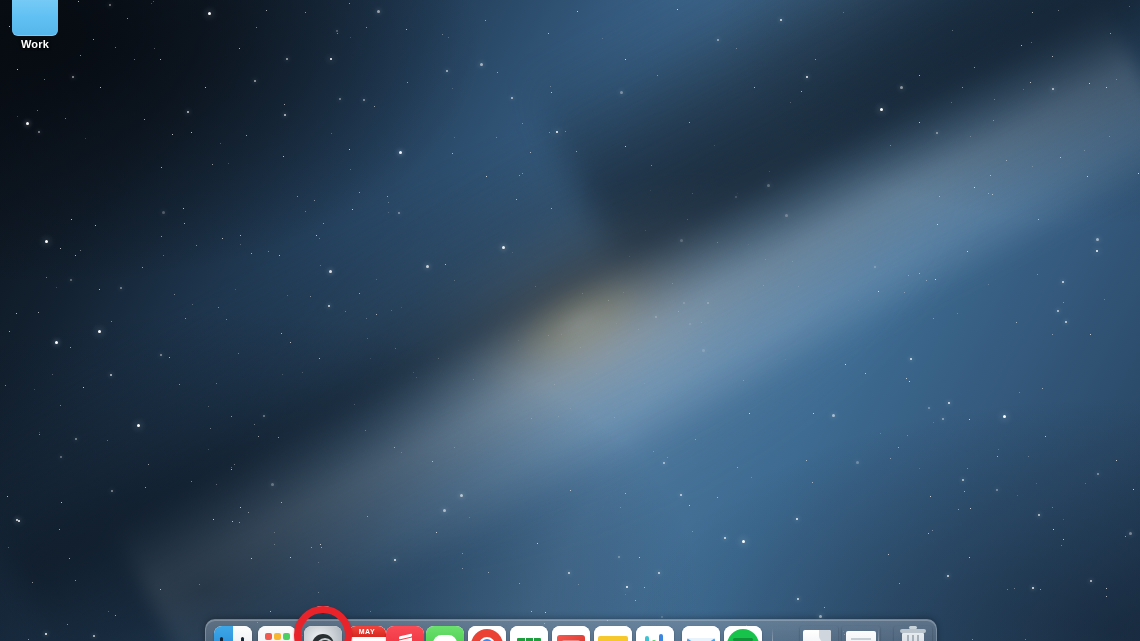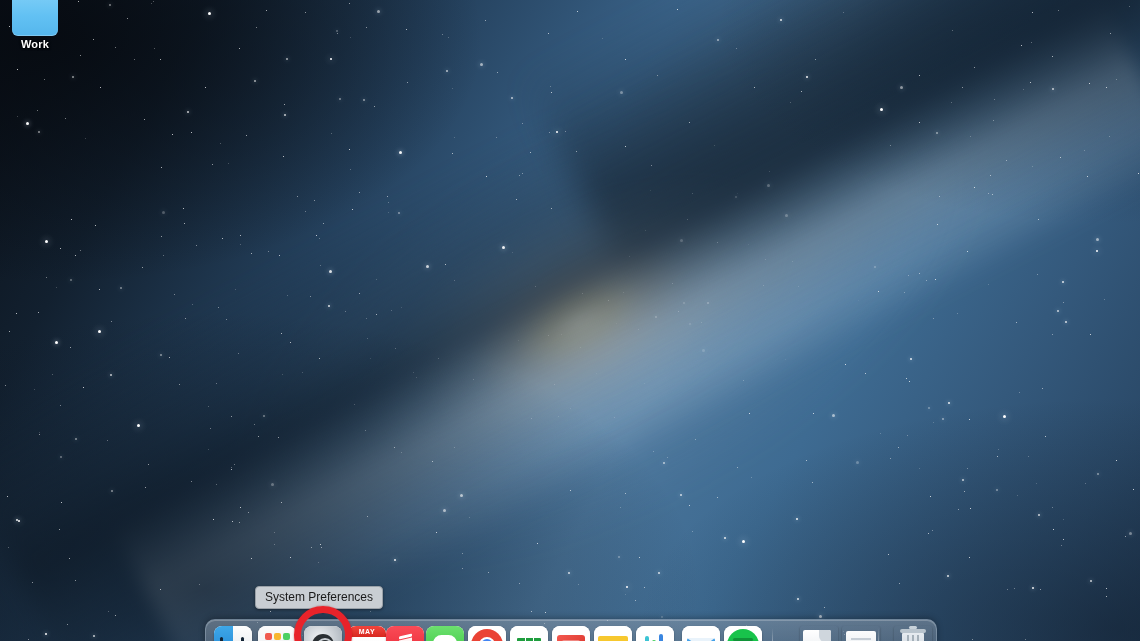--- a/index.html
+++ b/index.html
@@ -787,20 +787,19 @@
             <div style="position:absolute;left:8px;top:7px;width:22px;height:29px;background:linear-gradient(180deg,rgba(243,246,249,0.92),rgba(205,214,222,0.92));border-radius:1px 1px 3px 3px"></div>
             <div style="position:absolute;left:13px;top:9px;width:2px;height:25px;background:rgba(150,162,172,0.8)"></div>
             <div style="position:absolute;left:18px;top:9px;width:2px;height:25px;background:rgba(150,162,172,0.8)"></div>
             <div style="position:absolute;left:23px;top:9px;width:2px;height:25px;background:rgba(150,162,172,0.8)"></div>
           </div>
         </div>
         <div class="dock-sep" style="left: 672px;"></div>
       </div>
   </div>
 
-  <div class="tooltip">System Preferences</div>
   <div class="tooltip-tail"></div>
 
   <div class="annot">
     <div class="annot-ring"></div>
   </div>
 
 </div>
 
 </body></html>

